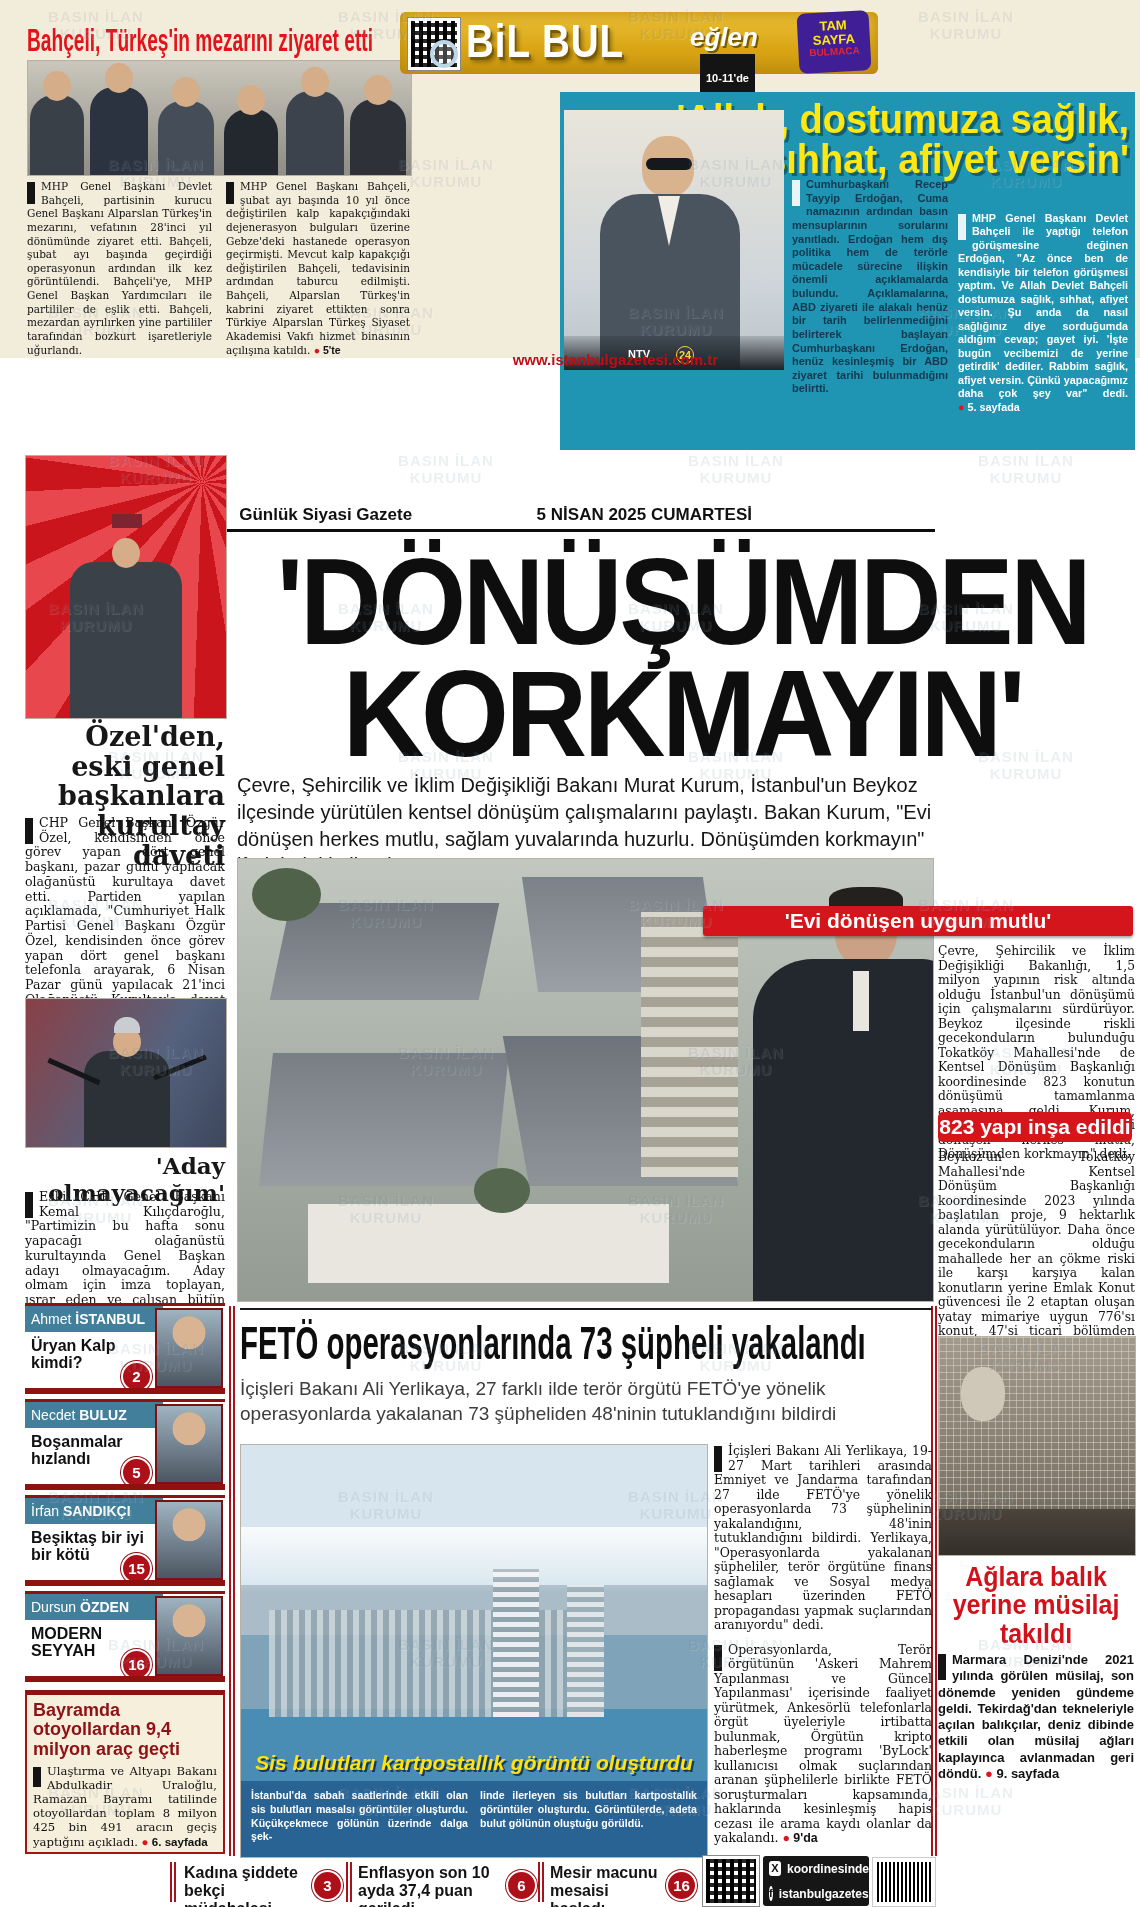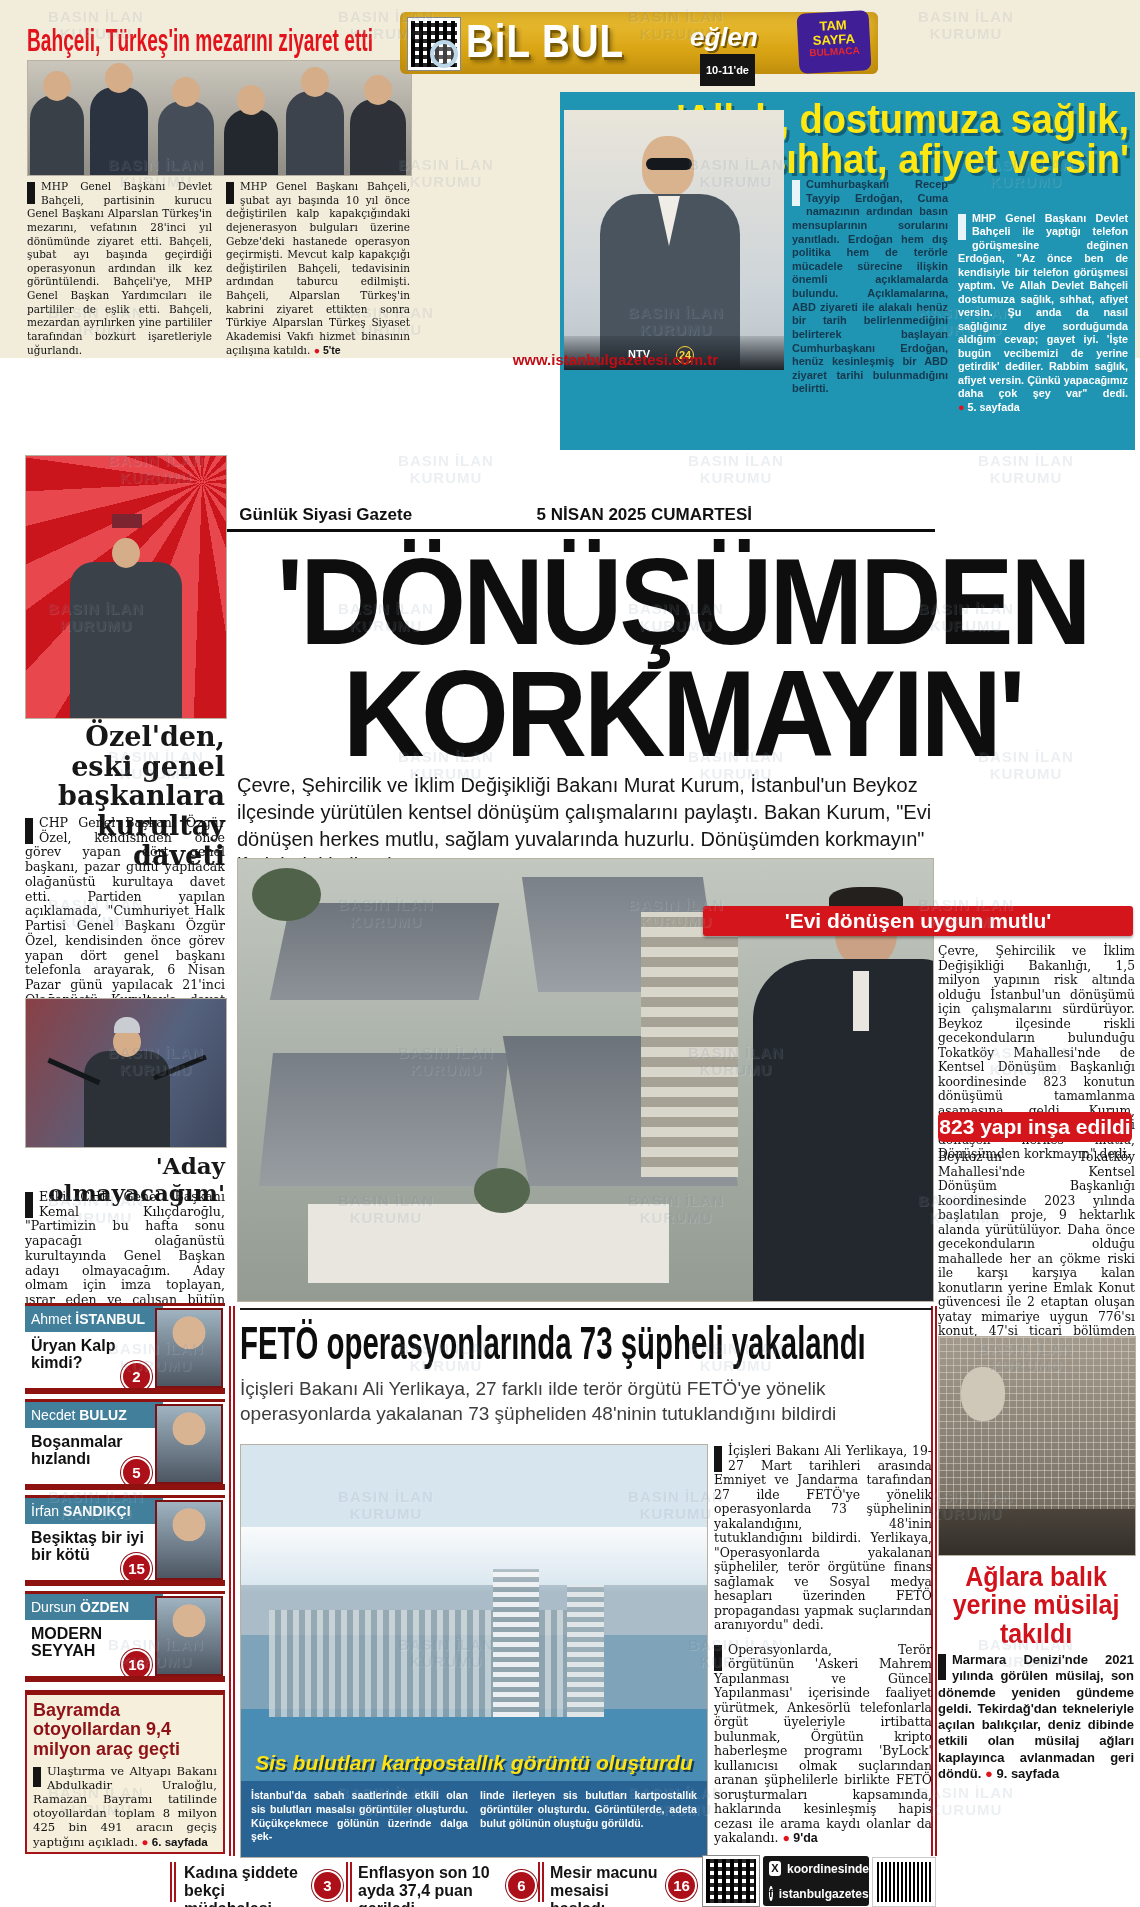--- a/index.html
+++ b/index.html
@@ -74,21 +74,21 @@
     <b class="pgref">5'te</b>
   </p>
 
   <div class="abs" style="left:400px;top:12px;width:478px;height:62px;border-radius:6px;
               background:linear-gradient(180deg,#edc23a,#d9a515 60%,#c79410);box-shadow:inset 0 0 18px #b8860b;">
     <div class="abs qr" style="left:8px;top:6px;width:46px;height:46px;"></div>
     <div class="abs" style="left:30px;top:28px;width:20px;height:20px;border:4px solid #bcd8e8;border-radius:50%;background:rgba(255,255,255,.25);"></div>
     <span class="abs" style="left:66px;top:2px;font-weight:900;font-size:42px;color:#fff;letter-spacing:1px;
                  text-shadow:2px 3px 0 #7a5a00,4px 5px 4px rgba(0,0,0,.35);transform:scale(.92,1.12);transform-origin:left top;white-space:nowrap;">BiL BUL</span>
     <span class="abs" style="left:290px;top:10px;font-weight:900;font-style:italic;font-size:26px;color:#fff;text-shadow:2px 2px 0 #7a5a00;">eğlen</span>
-    <span class="abs" style="left:300px;top:42px;background:#141414;color:#fff;font-weight:bold;font-size:11px;padding:10px 6px;">10-11'de</span>
+    <span class="abs" style="left:300px;top:42px;background:#141414;color:#fff;font-weight:bold;font-size:11px;padding:18px 6px;">10-11'de</span>
     <div class="abs" style="left:398px;top:0px;width:72px;height:60px;background:#3f1e96;border-radius:8px;transform:rotate(-3deg);text-align:center;">
       <div style="color:#ffe712;font-weight:900;font-size:13px;margin-top:7px;line-height:1.05;">TAM</div>
       <div style="color:#ffe712;font-weight:900;font-size:13px;line-height:1.05;">SAYFA</div>
       <div style="color:#e8262d;font-weight:900;font-size:10px;line-height:1.2;">BULMACA</div>
     </div>
   </div>
 
 
   <div class="abs teal" style="left:560px;top:92px;width:575px;height:358px;">
     <div class="abs yellowhead" style="right:6px;top:4px;font-size:38px;transform:scaleY(1.08);transform-origin:right top;">'Allah, dostumuza sağlık,</div>

